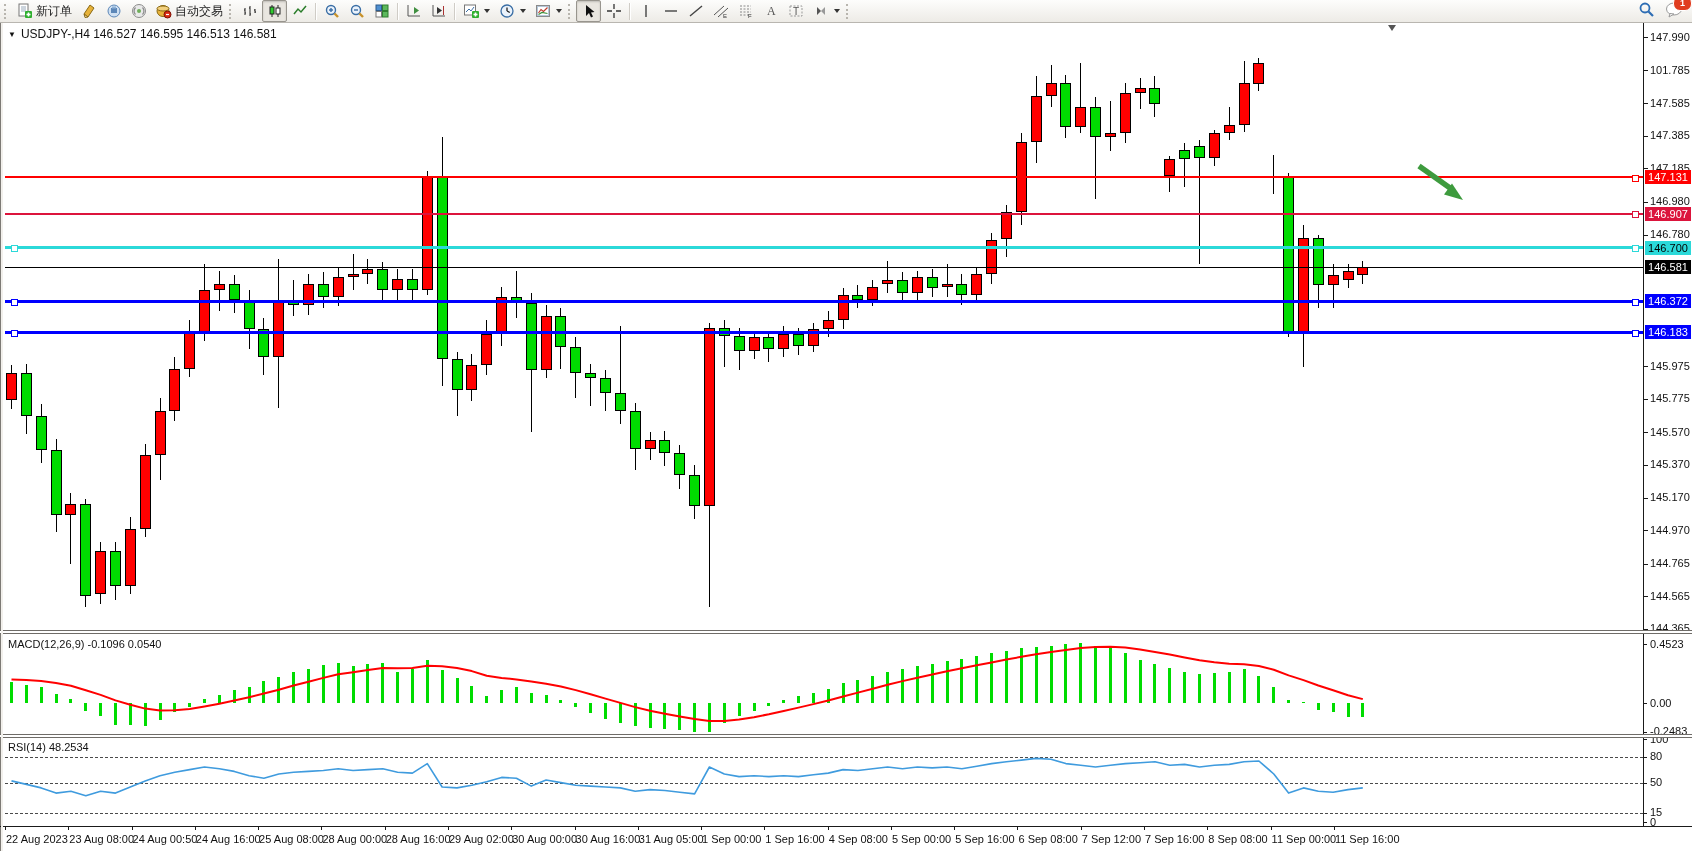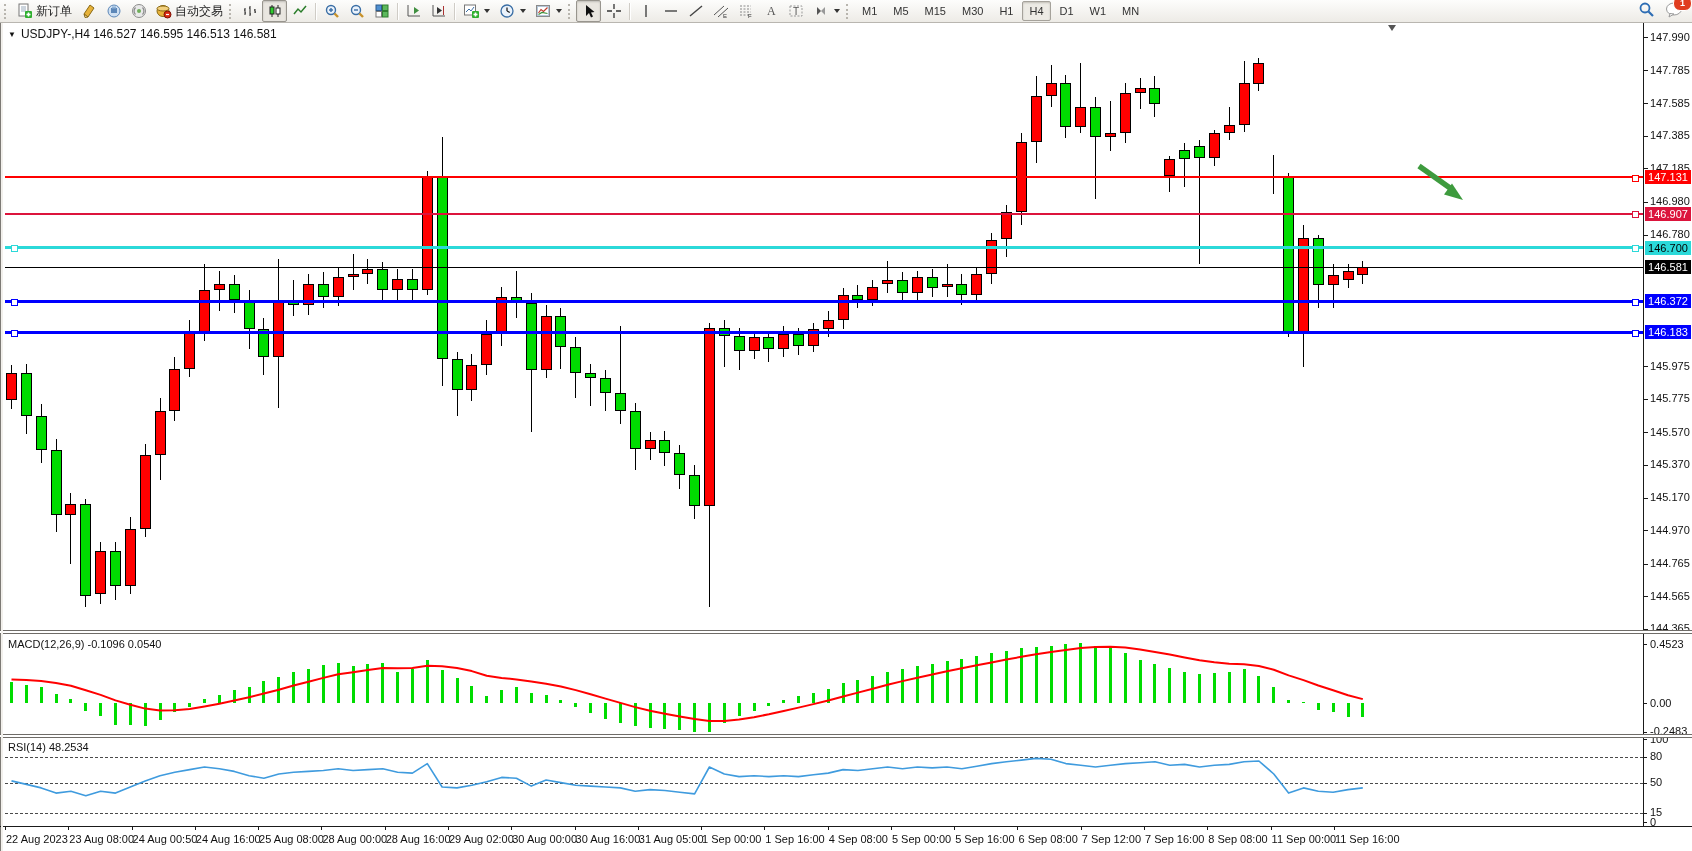--- a/index.html
+++ b/index.html
@@ -299,31 +299,20 @@
         <span class="ic">
       <svg width="16" height="16">
             <path d="M4 4l4 4-4 4z" fill="#555"></path>
             <path d="M12 4l-4 4 4 4z" fill="#999"></path>
           </svg>
     </span>
         <span class="caret"></span>
       </span>
 
     <span class="grip"></span>
-    <span id="tf-bar" style="display:inline-flex;">
-        <span class="tf">M1</span>
-        <span class="tf">M5</span>
-        <span class="tf">M15</span>
-        <span class="tf">M30</span>
-        <span class="tf">H1</span>
-        <span class="tf active">H4</span>
-        <span class="tf">D1</span>
-        <span class="tf">W1</span>
-        <span class="tf">MN</span>
-      </span>
 
     <span class="tb-right">
       <span>
         <svg width="17" height="17">
             <circle cx="7" cy="7" r="4.5" fill="none" stroke="#2e6db4" stroke-width="1.8"></circle>
             <line x1="10.5" y1="10.5" x2="15" y2="15" stroke="#2e6db4" stroke-width="2.2"></line>
           </svg>
       </span>
       <span class="chat-wrap">
         <svg width="19" height="17">
@@ -546,21 +535,21 @@
       <div style="position: absolute; left: 11px; top: 298.736px; width: 5px; height: 5px; background: rgb(255, 255, 255); border: 1px solid rgb(0, 0, 255); z-index: 6;"></div>
       <div style="position: absolute; left: 1632px; top: 298.736px; width: 5px; height: 5px; background: rgb(255, 255, 255); border: 1px solid rgb(0, 0, 255); z-index: 6;"></div>
       <div style="position: absolute; left: 1645px; top: 294.236px; width: 46px; height: 14px; background: rgb(0, 0, 255); color: rgb(255, 255, 255); font: 11px &quot;Liberation Sans&quot;, sans-serif; display: flex; align-items: center; justify-content: center; z-index: 10;">146.372</div>
       <div style="position: absolute; left: 5px; top: 330.601px; width: 1638px; height: 3px; background: rgb(0, 0, 255); z-index: 3;"></div>
       <div style="position: absolute; left: 11px; top: 329.601px; width: 5px; height: 5px; background: rgb(255, 255, 255); border: 1px solid rgb(0, 0, 255); z-index: 6;"></div>
       <div style="position: absolute; left: 1632px; top: 329.601px; width: 5px; height: 5px; background: rgb(255, 255, 255); border: 1px solid rgb(0, 0, 255); z-index: 6;"></div>
       <div style="position: absolute; left: 1645px; top: 325.101px; width: 46px; height: 14px; background: rgb(0, 0, 255); color: rgb(255, 255, 255); font: 11px &quot;Liberation Sans&quot;, sans-serif; display: flex; align-items: center; justify-content: center; z-index: 10;">146.183</div>
       <div style="position: absolute; left: 1644px; top: 37px; width: 4px; height: 1px; background: rgb(26, 26, 26); z-index: 8;"></div>
       <div style="position: absolute; left: 1650px; top: 30.5px; font: 11px &quot;Liberation Sans&quot;, sans-serif; color: rgb(17, 17, 17); z-index: 8;">147.990</div>
       <div style="position: absolute; left: 1644px; top: 70.4785px; width: 4px; height: 1px; background: rgb(26, 26, 26); z-index: 8;"></div>
-      <div style="position: absolute; left: 1650px; top: 63.9785px; font: 11px &quot;Liberation Sans&quot;, sans-serif; color: rgb(17, 17, 17); z-index: 8;">147.785</div>
+      <div style="position: absolute; left: 1650px; top: 63.9785px; font: 11px &quot;Liberation Sans&quot;, sans-serif; color: rgb(17, 17, 17); z-index: 8;">101.785</div>
       <div style="position: absolute; left: 1644px; top: 103.141px; width: 4px; height: 1px; background: rgb(26, 26, 26); z-index: 8;"></div>
       <div style="position: absolute; left: 1650px; top: 96.6406px; font: 11px &quot;Liberation Sans&quot;, sans-serif; color: rgb(17, 17, 17); z-index: 8;">147.585</div>
       <div style="position: absolute; left: 1644px; top: 135.803px; width: 4px; height: 1px; background: rgb(26, 26, 26); z-index: 8;"></div>
       <div style="position: absolute; left: 1650px; top: 129.303px; font: 11px &quot;Liberation Sans&quot;, sans-serif; color: rgb(17, 17, 17); z-index: 8;">147.385</div>
       <div style="position: absolute; left: 1644px; top: 168.465px; width: 4px; height: 1px; background: rgb(26, 26, 26); z-index: 8;"></div>
       <div style="position: absolute; left: 1650px; top: 161.965px; font: 11px &quot;Liberation Sans&quot;, sans-serif; color: rgb(17, 17, 17); z-index: 8;">147.185</div>
       <div style="position: absolute; left: 1644px; top: 201.943px; width: 4px; height: 1px; background: rgb(26, 26, 26); z-index: 8;"></div>
       <div style="position: absolute; left: 1650px; top: 195.443px; font: 11px &quot;Liberation Sans&quot;, sans-serif; color: rgb(17, 17, 17); z-index: 8;">146.980</div>
       <div style="position: absolute; left: 1644px; top: 234.605px; width: 4px; height: 1px; background: rgb(26, 26, 26); z-index: 8;"></div>
       <div style="position: absolute; left: 1650px; top: 228.105px; font: 11px &quot;Liberation Sans&quot;, sans-serif; color: rgb(17, 17, 17); z-index: 8;">146.780</div>

